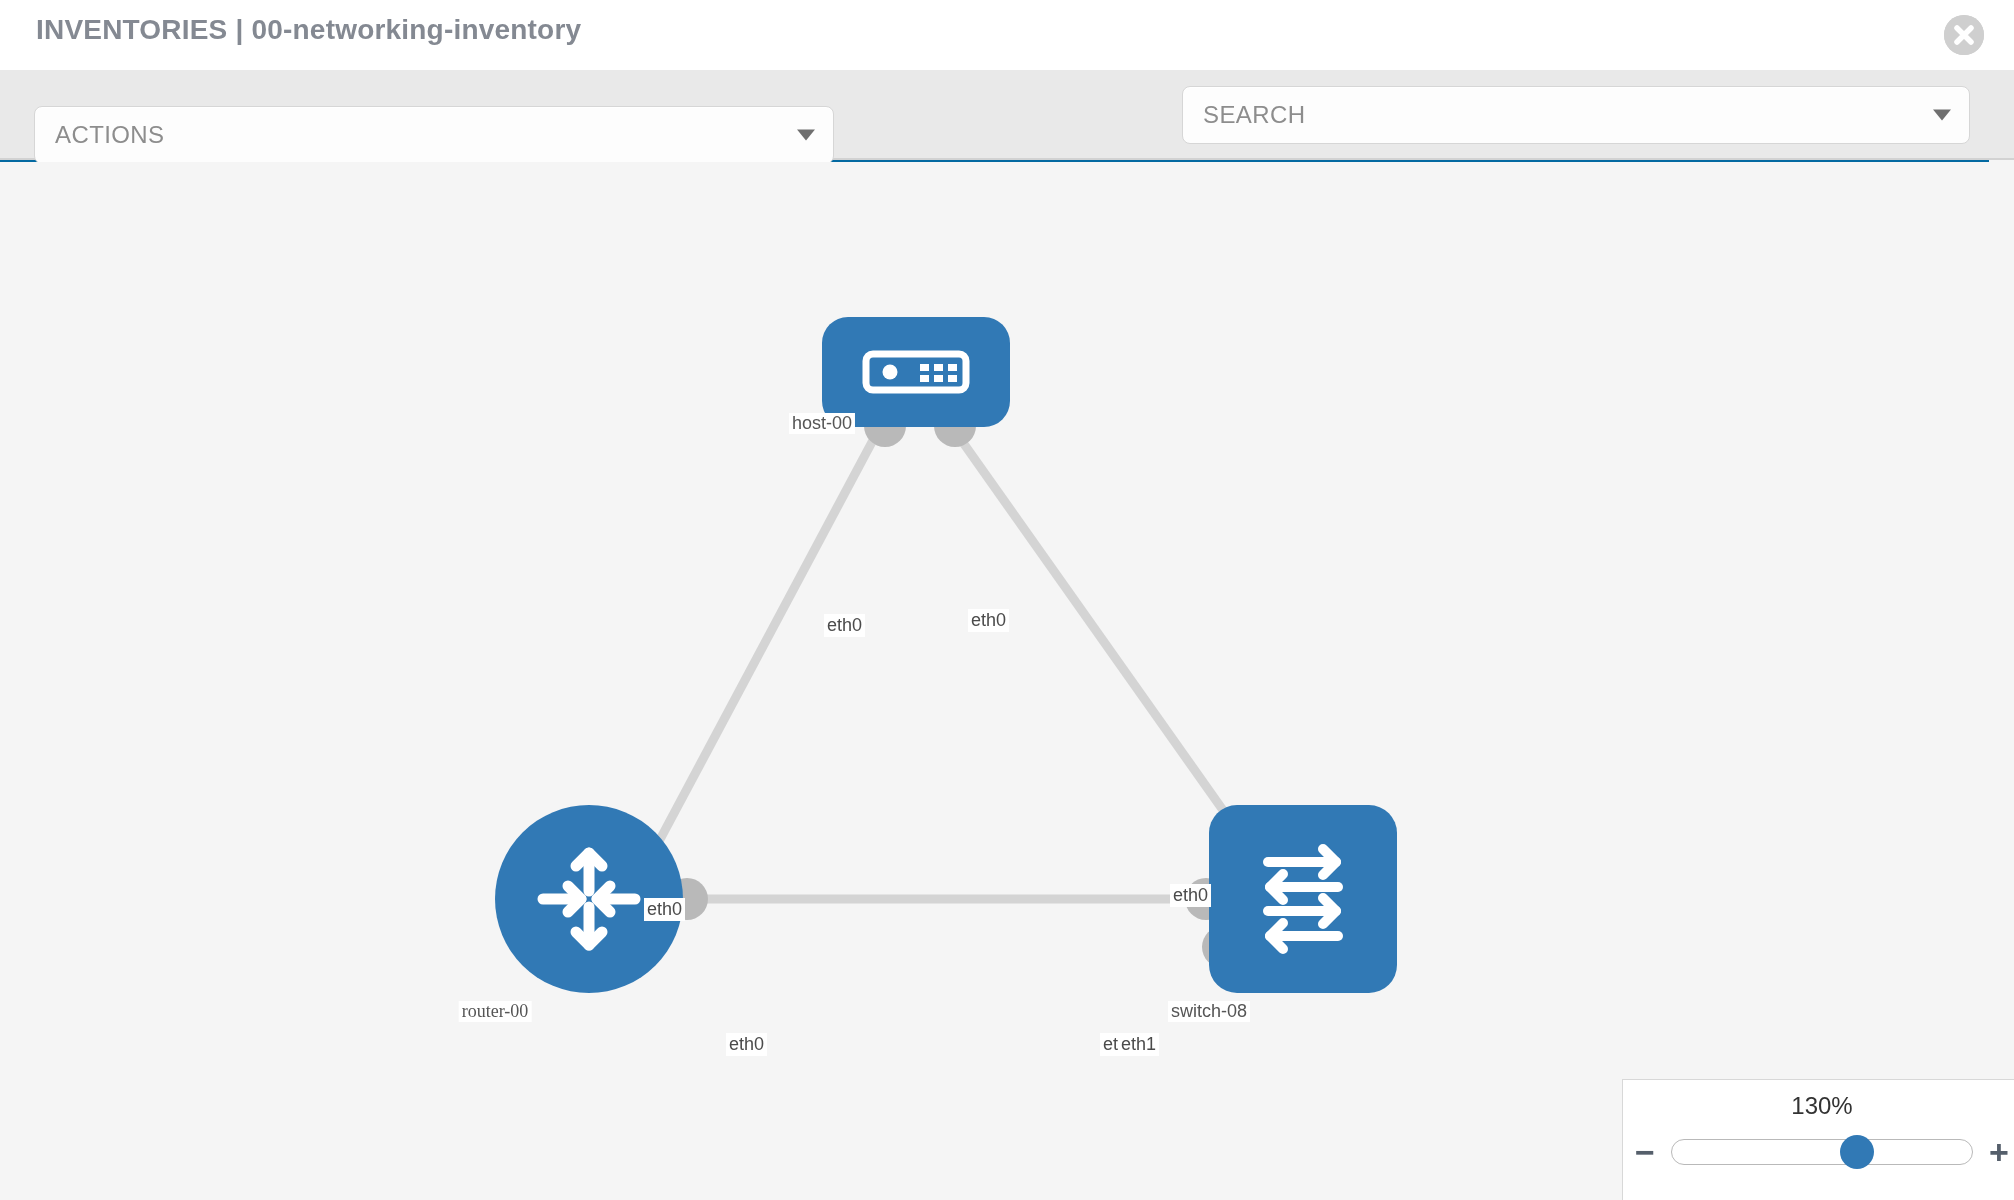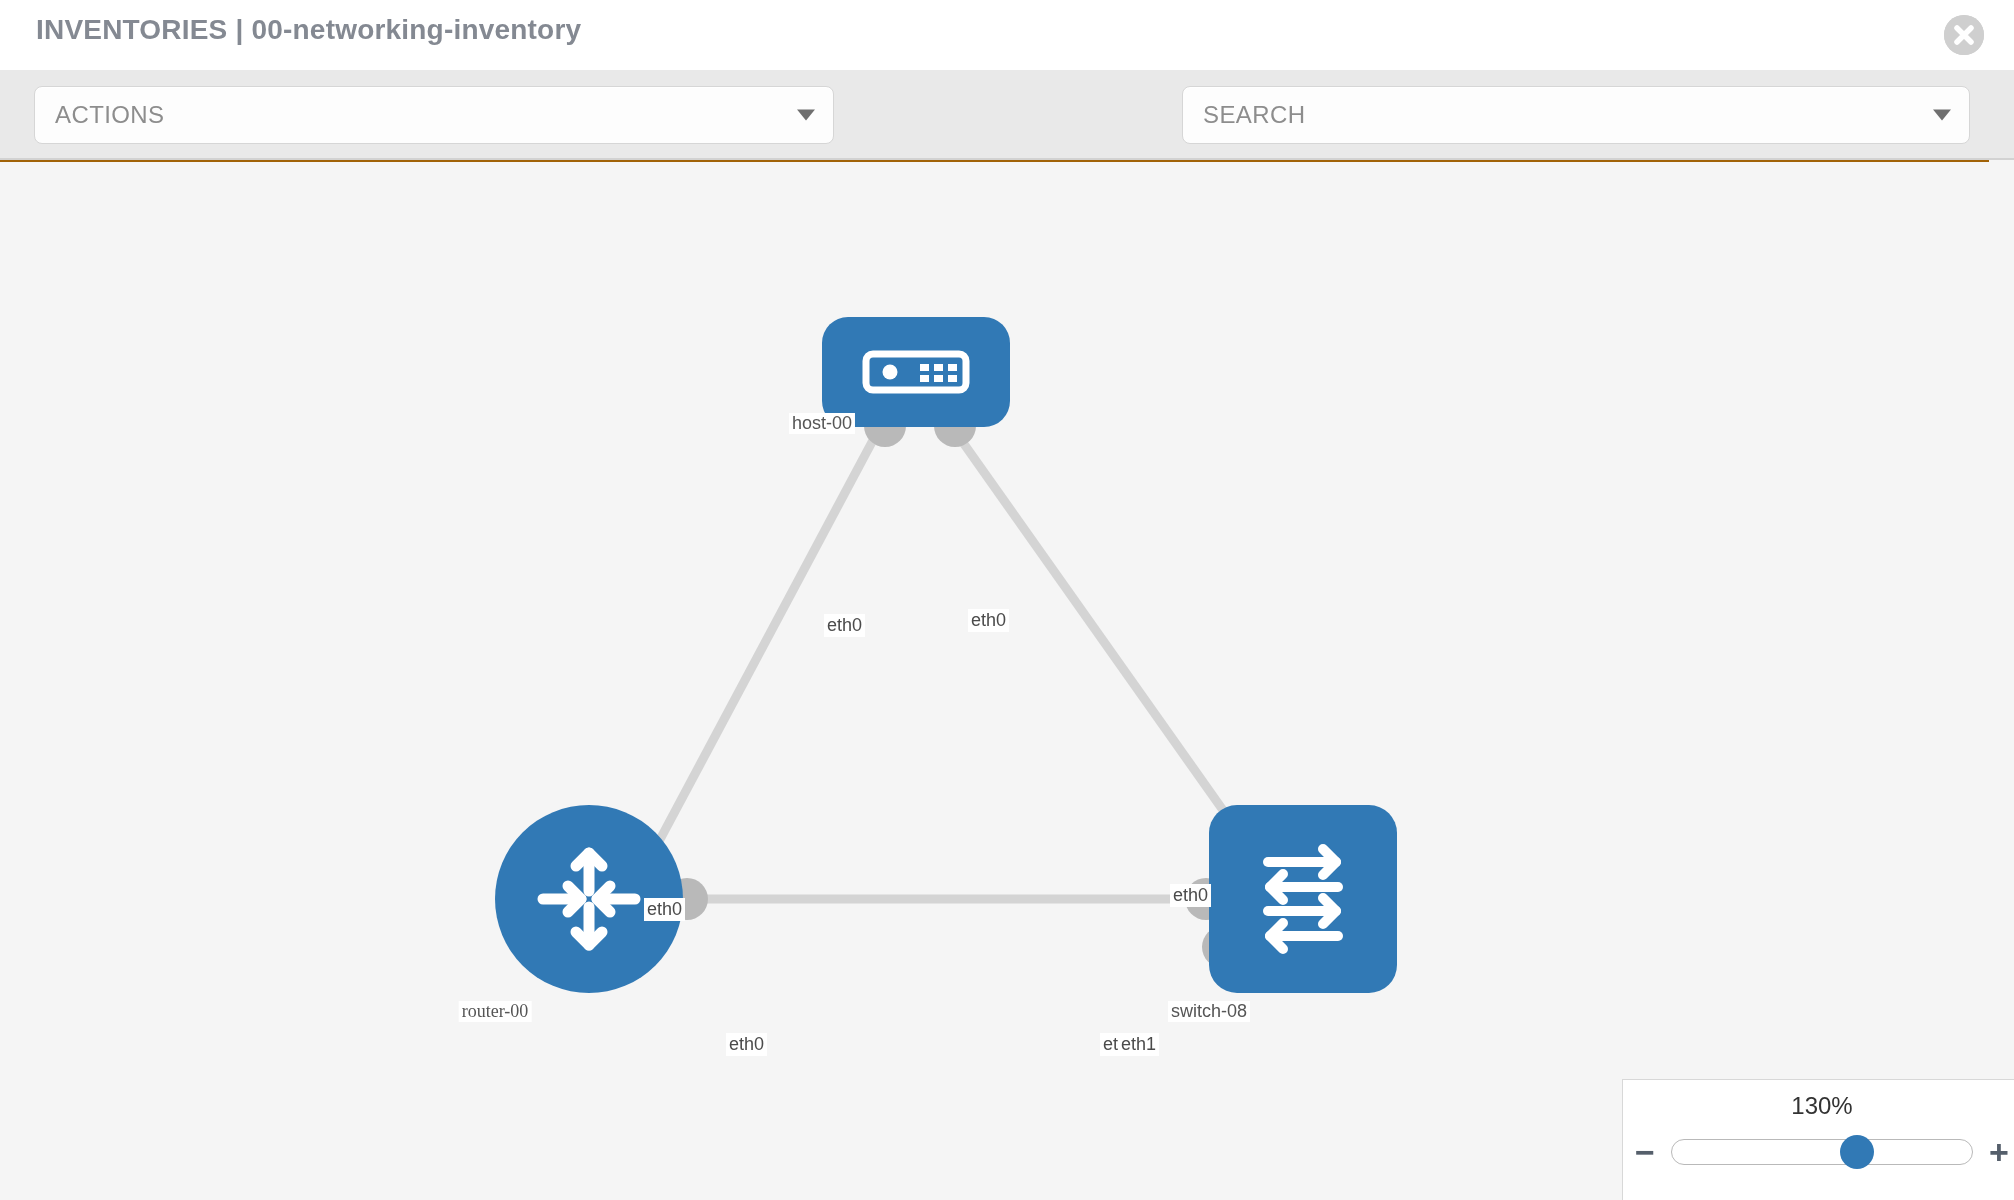--- a/index.html
+++ b/index.html
@@ -2,21 +2,21 @@
 <html><head>
 <meta charset="utf-8">
 <style>
   * { box-sizing: border-box; margin: 0; padding: 0; }
   html, body {
     width: 2014px; height: 1200px;
     font-family: "Liberation Sans", sans-serif;
     background: #f5f5f5;
     overflow: hidden;
   }
-  #app { position: relative; width: 1989px; height: 1200px; background: #a16207; }
+  #app { position: relative; width: 1989px; height: 1200px; background: #0369a1; }
 
   
   .header {
     position: absolute; left: 0; top: 0; width: 2014px; height: 70px;
     background: #ffffff;
   }
   .page-title {
     position: absolute; left: 36px; top: 14px;
     font-size: 28px; font-weight: bold; color: #848992;
     letter-spacing: .2px; white-space: nowrap;
@@ -46,21 +46,21 @@
     position: absolute; left: 20px; top: 50%; transform: translateY(-50%);
     font-size: 24px; color: #8d8d8d; letter-spacing: .4px;
   }
   .caret {
     position: absolute; right: 18px; top: 50%; transform: translateY(-50%);
     width: 0; height: 0;
     border-left: 9px solid transparent;
     border-right: 9px solid transparent;
     border-top: 11px solid #6f6f6f;
   }
-  #actions-select { left: 34px; width: 800px; }
+  #actions-select { left: 34px; width: 800px; margin-top: 20px; }
   #search-select  { left: 1182px; width: 788px; }
 
   .tool-icon {
     position: absolute; top: 92px;
     width: 44px; height: 44px; cursor: pointer; color: #838c99;
   }
   #wrench-icon { left: 1043px; }
   #key-icon    { left: 1113px; }
 
   

